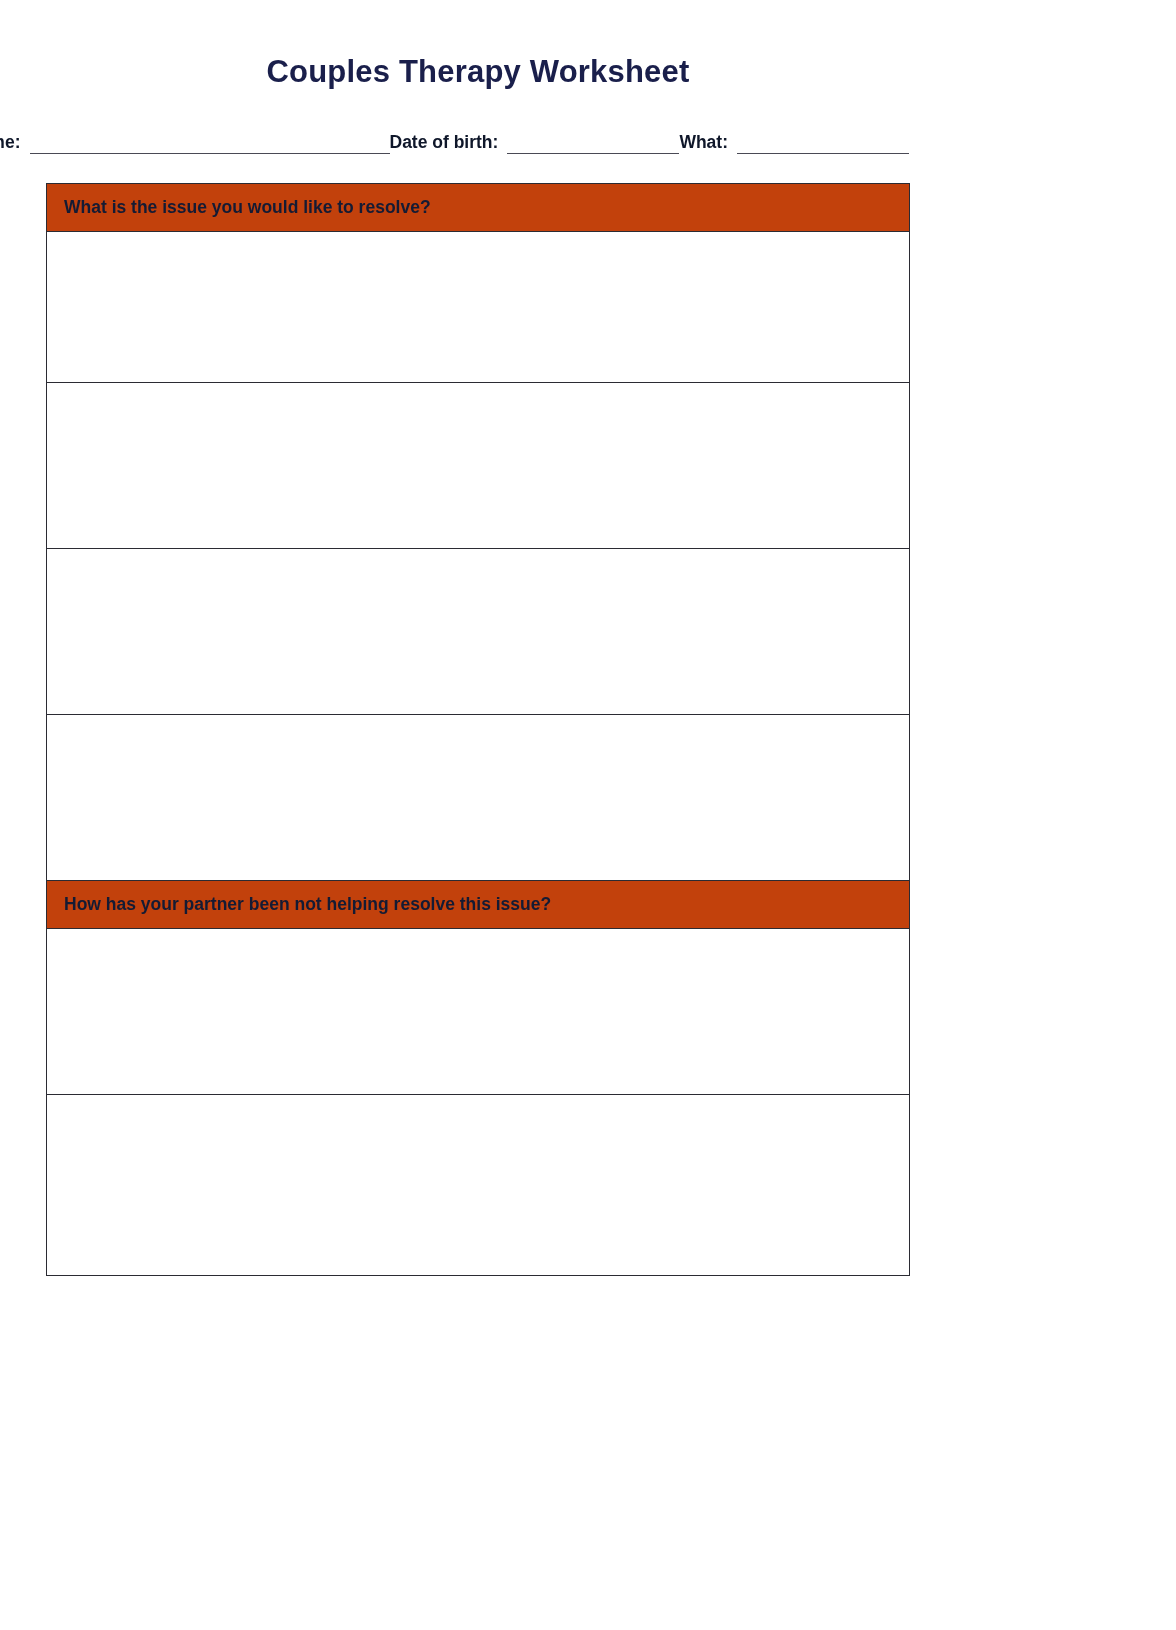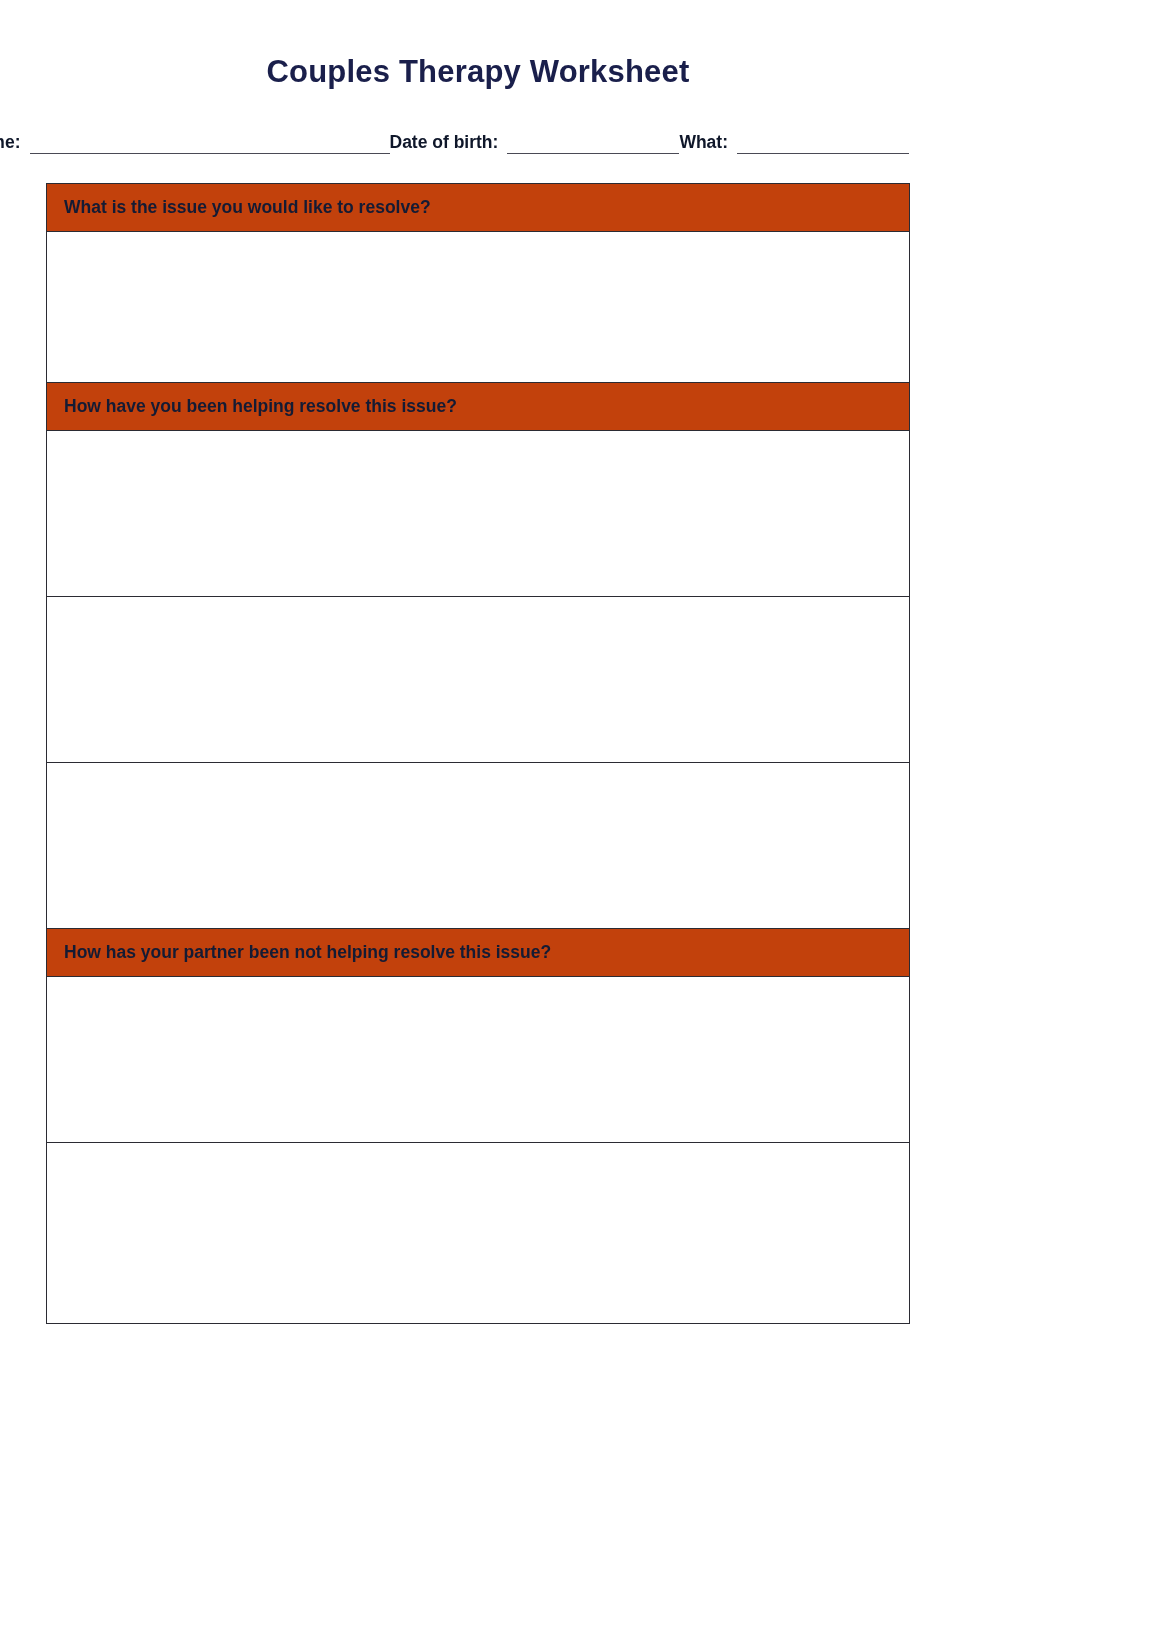--- a/index.html
+++ b/index.html
@@ -158,21 +158,20 @@
       <span class="field-label">What:</span>
       <span class="field-line line-date"></span>
     </div>
   </div>
 
   <div class="table">
 
     <div class="q-header">What is the issue you would like to resolve?</div>
     <div class="q-answer a-h-150"></div>
 
-    <div class="q-header">How have you been helping resolve this issue?</div>
     <div class="q-answer a-h-165"></div>
 
     <div class="q-answer a-h-165"></div>
 
     <div class="q-answer a-h-165"></div>
 
     <div class="q-header">How has your partner been not helping resolve this issue?</div>
     <div class="q-answer a-h-165"></div>
 
     <div class="q-answer a-h-180"></div>

